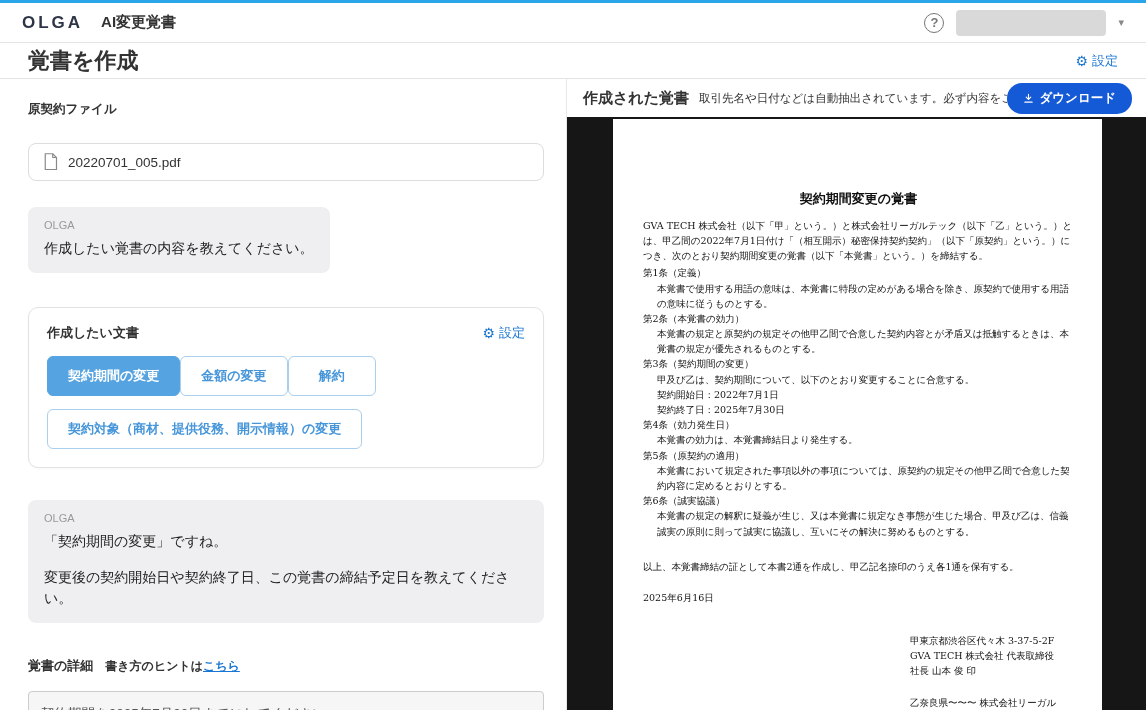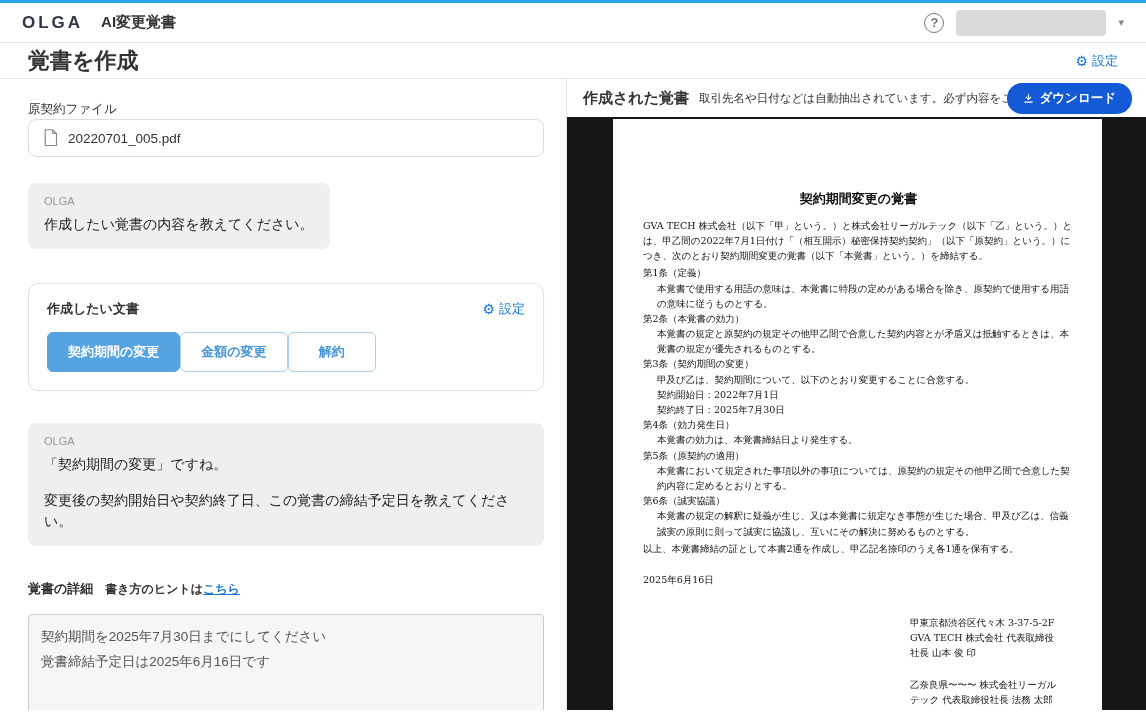--- a/index.html
+++ b/index.html
@@ -43,21 +43,21 @@
 
   
   main { display: flex; height: 631px; }
   .left-col {
     width: 567px; flex: 0 0 567px; border-right: 1px solid #e8e8e8;
     padding: 22px 22px 0 28px; overflow: hidden;
   }
   .right-col { flex: 1; display: flex; flex-direction: column; overflow: hidden; }
 
   
-  .section-label { font-size: 12.5px; font-weight: 400; color: #333; margin-bottom: 1px; }
+  .section-label { font-size: 12.5px; font-weight: 700; color: #333; margin-bottom: 25px; }
   .file-card {
     display: flex; align-items: center; gap: 10px;
     border: 1px solid #ddd; border-radius: 8px; background: #fff;
     padding: 9px 14px; font-size: 13.5px; color: #333; margin-bottom: 26px;
     cursor: default;
   }
   .chat-bubble {
     background: #efeff1; border-radius: 8px; padding: 12px 16px 14px;
     display: inline-block; max-width: 100%; margin-bottom: 34px;
   }
@@ -108,21 +108,21 @@
   .viewer { flex: 1; background: #161616; overflow: hidden; padding: 2px 44px 0 46px; }
   .doc-page {
     background: #fff; width: 100%; height: 760px;
     padding: 70px 28px 30px 30px;
     font-family: "DejaVu Serif", "Liberation Serif", serif;
     font-size: 9.5px; color: #111; line-height: 1.6;
   }
   .doc-title { text-align: center; font-weight: 700; font-size: 13px; margin-bottom: 8px; }
   .doc-intro { margin-bottom: 2px; }
   .art-body { padding-left: 14px; }
-  .doc-closing { margin-top: 2px; }
+  .doc-closing { margin-top: 20px; }
   .doc-date { margin-top: 16px; }
   .sig-block { width: 150px; margin: 28px 14px 0 auto; }
   .sig-entry + .sig-entry { margin-top: 16px; }
 
   
   .file-icon svg, .download-icon svg { display: block; }
 </style>
 </head>
 <body>
 
@@ -175,20 +175,23 @@
           <div class="doc-type-title">作成したい文書</div>
           <a class="settings-link">
             <span class="gear-glyph">⚙</span>
             <span>設定</span>
           </a>
         </div>
         <div class="btn-row">
           <button class="opt-btn selected">契約期間の変更</button>
           <button class="opt-btn">金額の変更</button>
           <button class="opt-btn">解約</button>
+        </div>
+        <div class="btn-row">
+          <button class="opt-btn">契約対象（商材、提供役務、開示情報）の変更</button>
         </div>
       </div>
 
       <div>
         <div class="chat-bubble">
           <div class="chat-sender">OLGA</div>
           <div class="chat-text">
             <p>「契約期間の変更」ですね。</p>
             <p>変更後の契約開始日や契約終了日、この覚書の締結予定日を教えてください。</p>
           </div>

